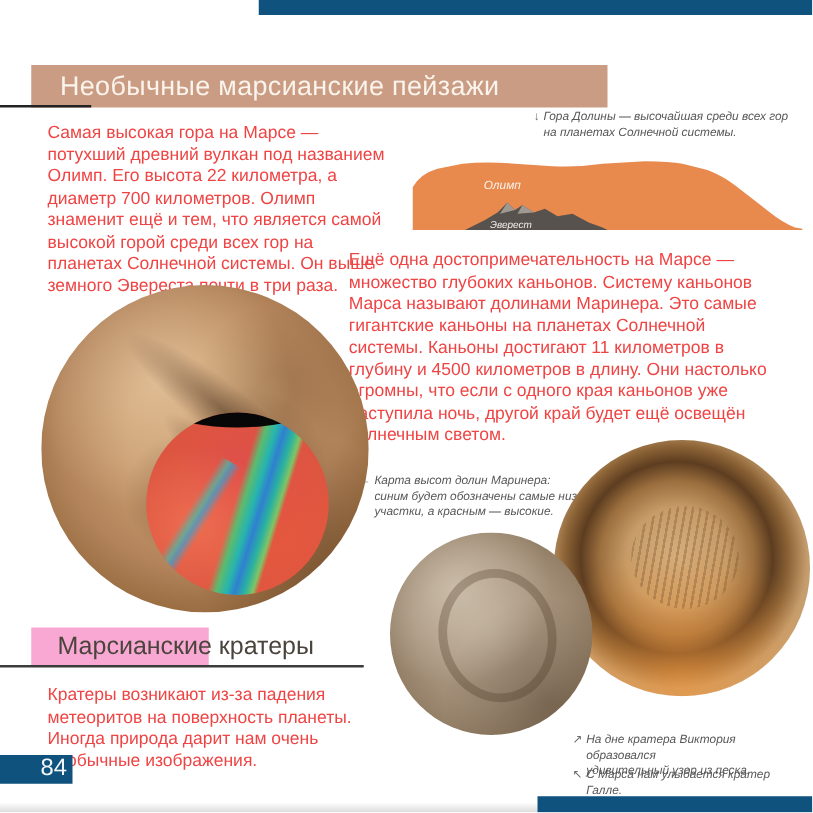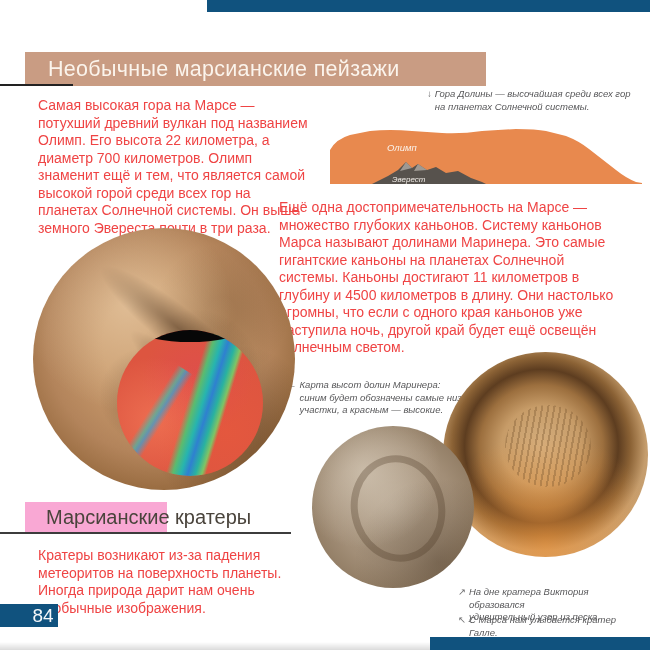--- a/index.html
+++ b/index.html
@@ -128,21 +128,21 @@
       radial-gradient(circle at 78% 84%, rgba(60,45,30,.35), rgba(60,45,30,0) 45%),
       radial-gradient(circle at 50% 50%, #B3A28D 0%, #A28E77 52%, #8B765D 82%, #6F583F 100%);
   }
   .galle-ring {
     position:absolute; left:24%; top:18%; width:58%; height:66%;
     border:7px solid rgba(72,52,32,.30); border-radius:50%; transform:rotate(-12deg);
   }
 
   .folio {
     position:absolute; left:0; top:604px; width:58px; height:23px; background:#10527E;
-    color:#F4F7FA; font-size:19px; display:flex; align-items:center; justify-content:center;
+    color:#F4F7FA; font-size:19px; display:flex; justify-content:center;
     z-index:9;
     padding-left:28px;
   }
 </style>
 </head>
 <body>
 
 <div class="page">
 
   <div class="bar-top"></div>

